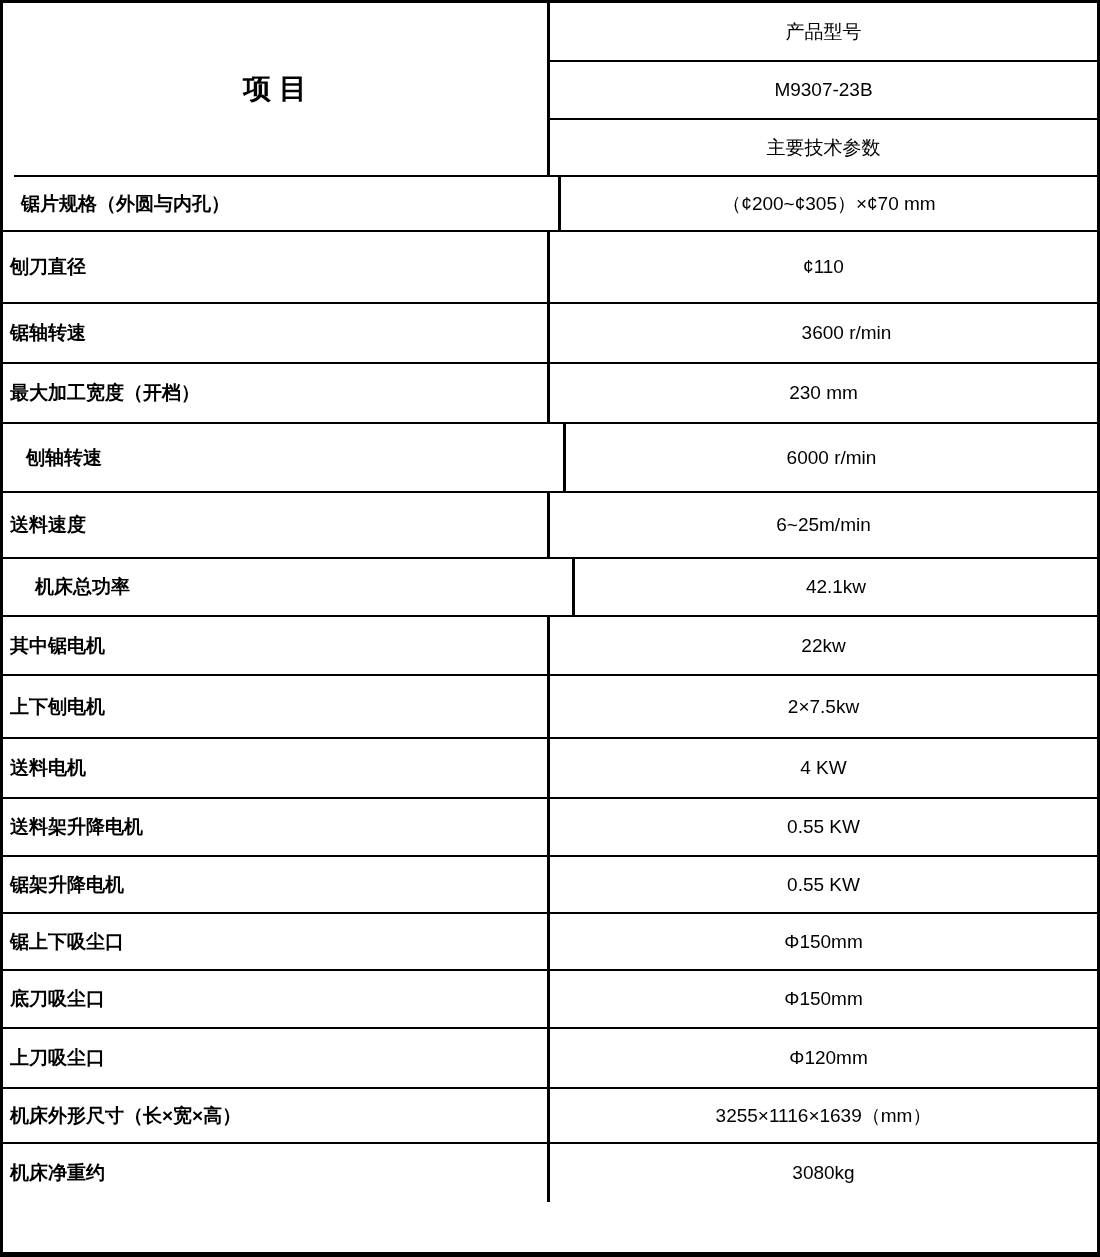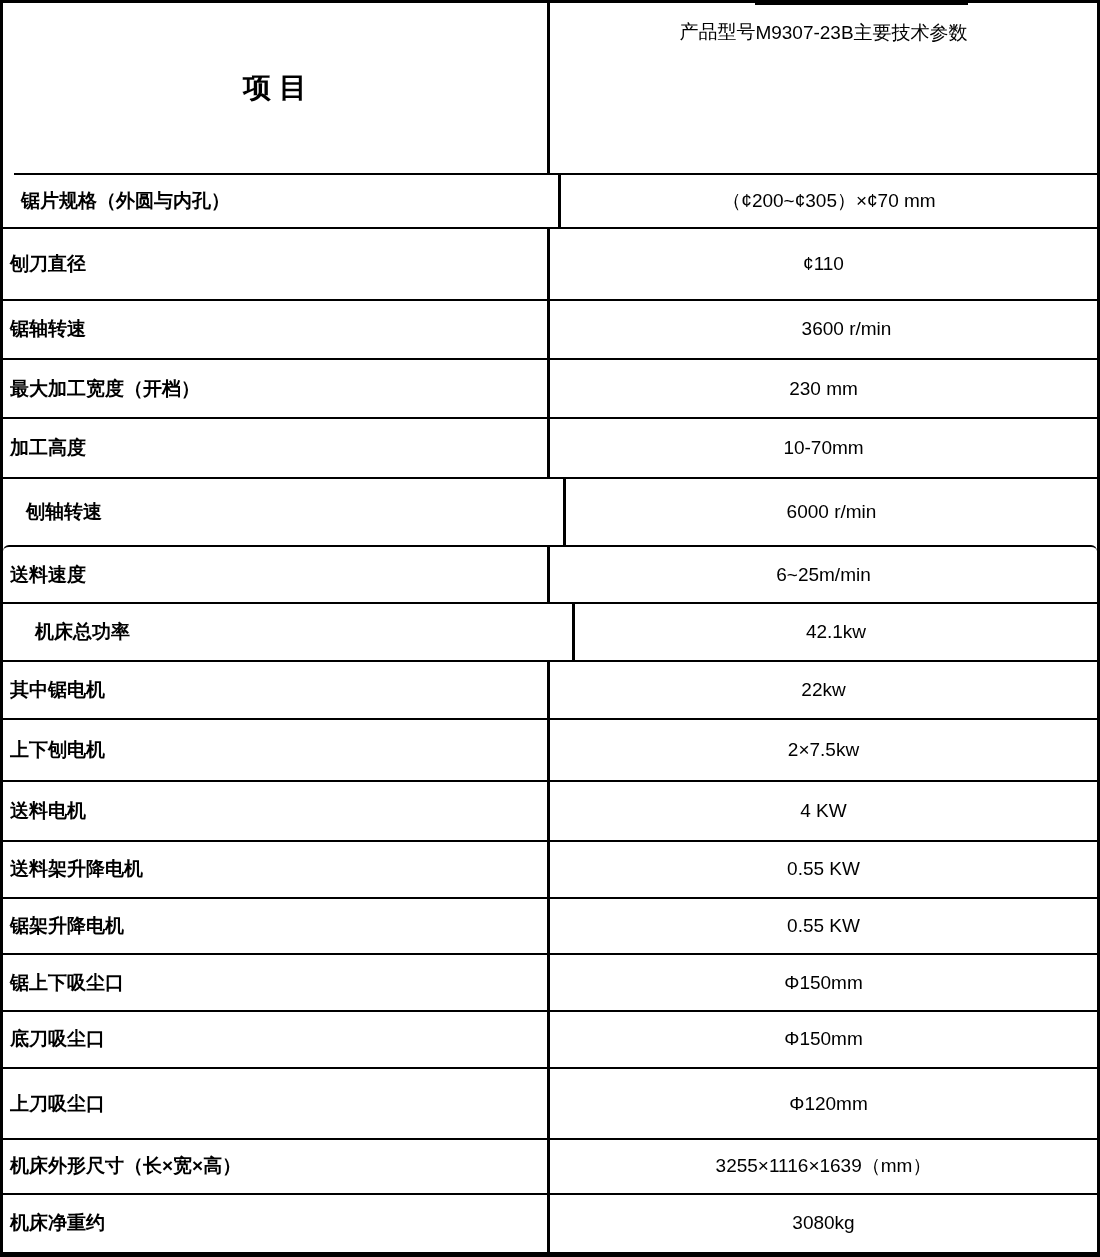--- a/index.html
+++ b/index.html
@@ -31,21 +31,21 @@
     border-right: 3px solid #000000;
     display: flex;
     align-items: center;
     justify-content: center;
     font-size: 28px;
     font-weight: bold;
   }
   .header-right {
     flex: 1;
     display: flex;
-    flex-direction: row;
+    flex-direction: column;
     justify-content: center;
   }
   .header-sub-cell {
     box-sizing: border-box;
     display: flex;
     align-items: center;
     justify-content: center;
     font-size: 19px;
     font-weight: normal;
   }
@@ -75,30 +75,30 @@
     justify-content: center;
     font-size: 19px;
     font-weight: normal;
   }
   .r1  { height: 55px; margin-left: 11px; }
   .r2  { height: 72px; }
   .r3  { height: 60px; gap: 46px; }
   .r4  { height: 60px; }
   .r5  { height: 60px; }
   .r6  { height: 69px; padding-left: 16px; }
-  .r7  { height: 58px; border-radius: 6px; }
+  .r7  { height: 66px; }
   .r8  { height: 58px; padding-left: 25px; }
   .r9  { height: 59px; }
   .r10 { height: 63px; }
   .r11 { height: 60px; }
   .r12 { height: 58px; }
   .r13 { height: 57px; }
   .r14 { height: 57px; }
   .r15 { height: 58px; }
-  .r16 { height: 72px; gap: 10px; }
+  .r16 { height: 60px; gap: 10px; }
   .r17 { height: 55px; }
   .r18 { height: 60px; }
 </style>
 </head>
 <body>
 
 <div class="spec-table">
 
   <div class="header-row">
     <div class="header-item-cell">项  目</div>
@@ -117,24 +117,20 @@
     <div class="cell-label">刨刀直径</div>
     <div class="cell-value">¢110</div>
   </div>
   <div class="row r3">
     <div class="cell-label">锯轴转速</div>
     <div class="cell-value">3600 r/min</div>
   </div>
   <div class="row r4">
     <div class="cell-label">最大加工宽度（开档）</div>
     <div class="cell-value">230 mm</div>
-  </div>
-  <div class="row r5">
-    <div class="cell-label">加工高度</div>
-    <div class="cell-value">10-70mm</div>
   </div>
   <div class="row r6">
     <div class="cell-label">刨轴转速</div>
     <div class="cell-value">6000 r/min</div>
   </div>
   <div class="row r7">
     <div class="cell-label">送料速度</div>
     <div class="cell-value">6~25m/min</div>
   </div>
   <div class="row r8">

